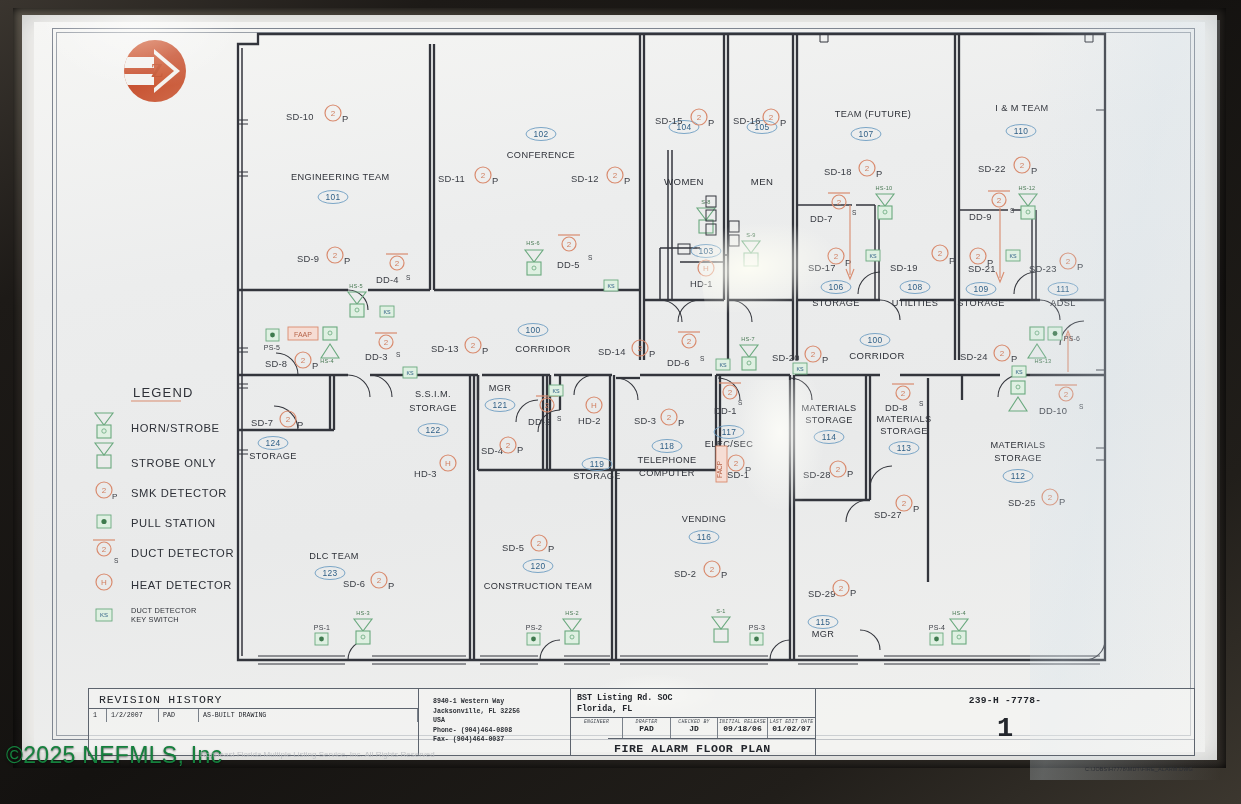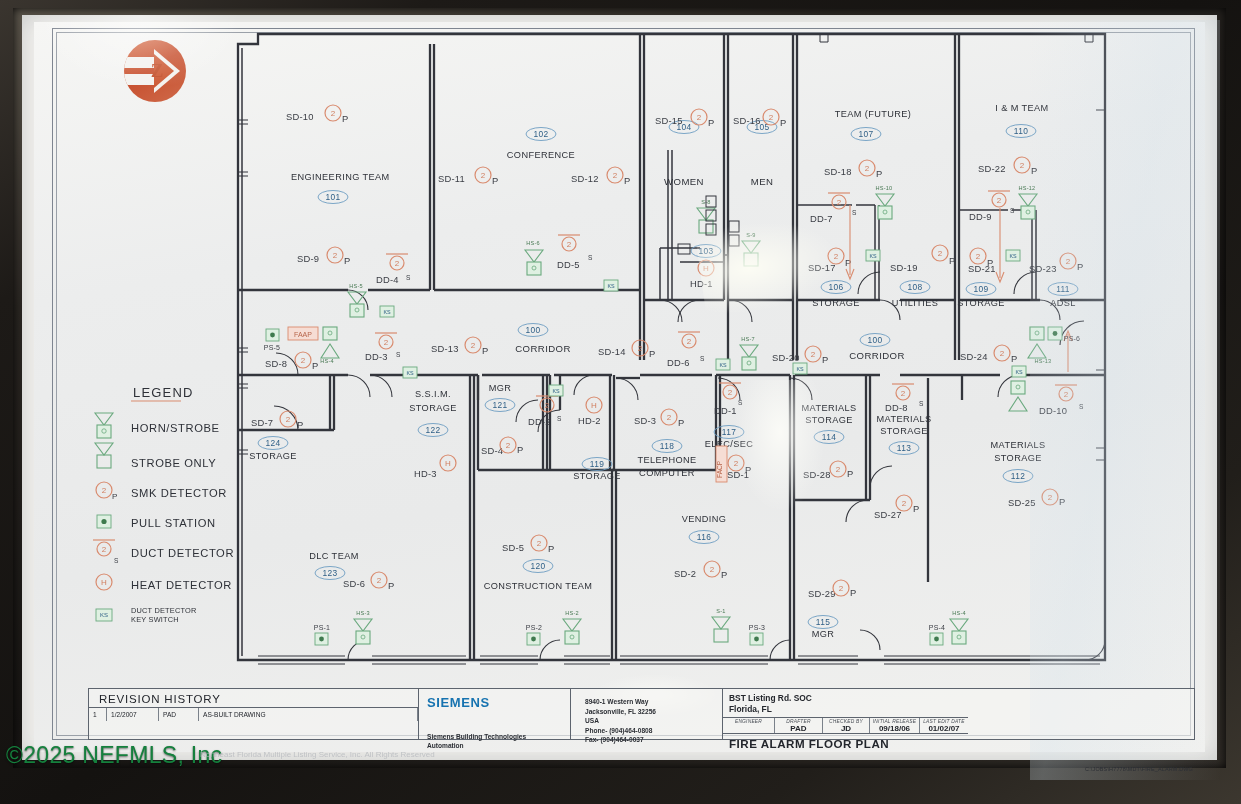--- a/index.html
+++ b/index.html
@@ -94,23 +94,23 @@
   .smk{ stroke:#d98b6e; fill:none; stroke-width:1.2; }
   .smkt{ font-family:"Liberation Sans",sans-serif; font-size:8px; fill:#d07f60; }
   .grn{ stroke:#6aa97e; fill:#dff0e2; stroke-width:1.1; }
   .grn-n{ stroke:#6aa97e; fill:none; stroke-width:1.1; }
   .ksbox{ stroke:#6aa97e; fill:#dff0e2; stroke-width:.9; }
   .kstxt{ font-family:"Liberation Sans",sans-serif; font-size:5.4px; fill:#2f5f86;}
   .roompill{ stroke:#6d9dc2; fill:none; stroke-width:.9; }
   .arrow{ stroke:#d98b6e; fill:none; stroke-width:1.1; }
 
   
-  #tb{ position:absolute; left:88px; top:688px; right:46px; height:52px;
+  #tb{ position:absolute; left:88px; top:688px; right:46px; height:68px;
        border:1.4px solid #5d646e; background:rgba(246,246,244,.55);
-       display:flex; font-size:8px; color:#23262c; }
+       display:flex; font-size:8px; color:#23262c;font-family:Liberation Mono, monospace; }
   #tb .cell{ border-right:1.2px solid #5d646e; position:relative; }
   #tb .cell:last-child{ border-right:none; }
   .tb-rev{ width:330px; }
   .tb-rev .rh{ font-size:11.5px; letter-spacing:.8px; padding:4px 0 2px 10px; }
   .tb-rev .revrow{ display:flex; border-top:1px solid #5d646e; font-size:6.6px; height:13px; align-items:center;}
   .tb-rev .revrow div{ border-right:1px solid #7a818a; padding:0 4px; height:13px; line-height:13px; }
   .tb-rev .rc1{width:18px;} .tb-rev .rc2{width:52px;} .tb-rev .rc3{width:40px;} .tb-rev .rc4{flex:1;border-right:none;}
 
   .tb-sie{ width:152px; padding:6px 8px; }
   .tb-sie .sname{ color:#1773b0; font-size:13px; font-weight:700; letter-spacing:.6px;}
@@ -118,21 +118,21 @@
 
   .tb-addr{ width:152px; padding:8px 6px 4px 14px; font-size:6.6px; line-height:9.6px; font-weight:700; color:#2b2e34;}
 
   .tb-proj{ width:245px; display:flex; flex-direction:column; }
   .tb-proj .ptop{ padding:4px 0 2px 6px; font-size:8.4px; font-weight:700; line-height:11px; height:28px;}
   .tb-proj .pmid{ display:flex; border-top:1.1px solid #5d646e; height:24px; }
   .tb-proj .pmid .pc{ border-right:1px solid #7a818a; text-align:center; }
   .tb-proj .pmid .pc:last-child{border-right:none;}
   .tb-proj .pmid .hdr{ font-size:4.9px; font-style:italic; letter-spacing:.2px; padding-top:1px; color:#4a4f57;}
   .tb-proj .pmid .val{ font-size:8px; font-weight:700; }
-  .tb-proj .pbot{ border-top:1.1px solid #5d646e; flex:1; font-size:11.6px; font-weight:700; letter-spacing:.5px; padding:3px 0 0 6px;}
+  .tb-proj .pbot{ border-top:1.1px solid #5d646e; flex:1; font-size:11.6px; font-weight:700; letter-spacing:.5px; padding:3px 0 0 6px;margin-left:37px;}
 
   .tb-num{ flex:1; display:flex; flex-direction:column; align-items:center;}
   .tb-num .dno{ font-size:9.6px; font-weight:700; padding-top:6px; letter-spacing:.3px;}
   .tb-num .sht{ font-size:27px; font-weight:700; line-height:30px; padding-top:8px;}
 
   #filepath{ position:absolute; right:48px; top:766px; font-size:5.4px; color:#2b2e34; letter-spacing:.2px;}
 
   
   #wm{ position:absolute; left:6px; top:742px; font-size:23px; color:#15803d;
        font-family:"Liberation Sans",sans-serif; letter-spacing:.3px;
@@ -875,27 +875,20 @@
   <div class="cell tb-rev">
     <div class="rh">REVISION HISTORY</div>
     <div class="revrow">
       <div class="rc1">1</div>
       <div class="rc2">1/2/2007</div>
       <div class="rc3">PAD</div>
       <div class="rc4">AS-BUILT DRAWING</div>
     </div>
   </div>
 
-  <div class="cell tb-sie">
-    <div class="sname">SIEMENS</div>
-    <div class="ssub">
-      <div>Siemens Building Technologies</div>
-      <div>Automation</div>
-    </div>
-  </div>
 
   <div class="cell tb-addr">
     <div>8940-1 Western Way</div>
     <div>Jacksonville, FL  32256</div>
     <div>USA</div>
     <div>Phone- (904)464-0808</div>
     <div>Fax- (904)464-0037</div>
   </div>
 
   <div class="cell tb-proj">
@@ -921,19 +914,23 @@
         <div class="val">09/18/06</div>
       </div>
       <div class="pc" style="flex:1">
         <div class="hdr">LAST EDIT DATE</div>
         <div class="val">01/02/07</div>
       </div>
     </div>
     <div class="pbot">FIRE ALARM FLOOR PLAN</div>
   </div>
 
+  <div class="cell tb-num">
+    <div class="dno">239-H  -7778-</div>
+    <div class="sht">1</div>
+  </div>
 
 </div>
 
 <div id="filepath">C:\JOBS\H7778\MDT\FIRE_ALARM.DWG</div>
 
 <div id="wm">©2025 NEFMLS, Inc</div>
 <div id="wm2">Northeast Florida Multiple Listing Service, Inc. All Rights Reserved</div>
 
 </body></html>

